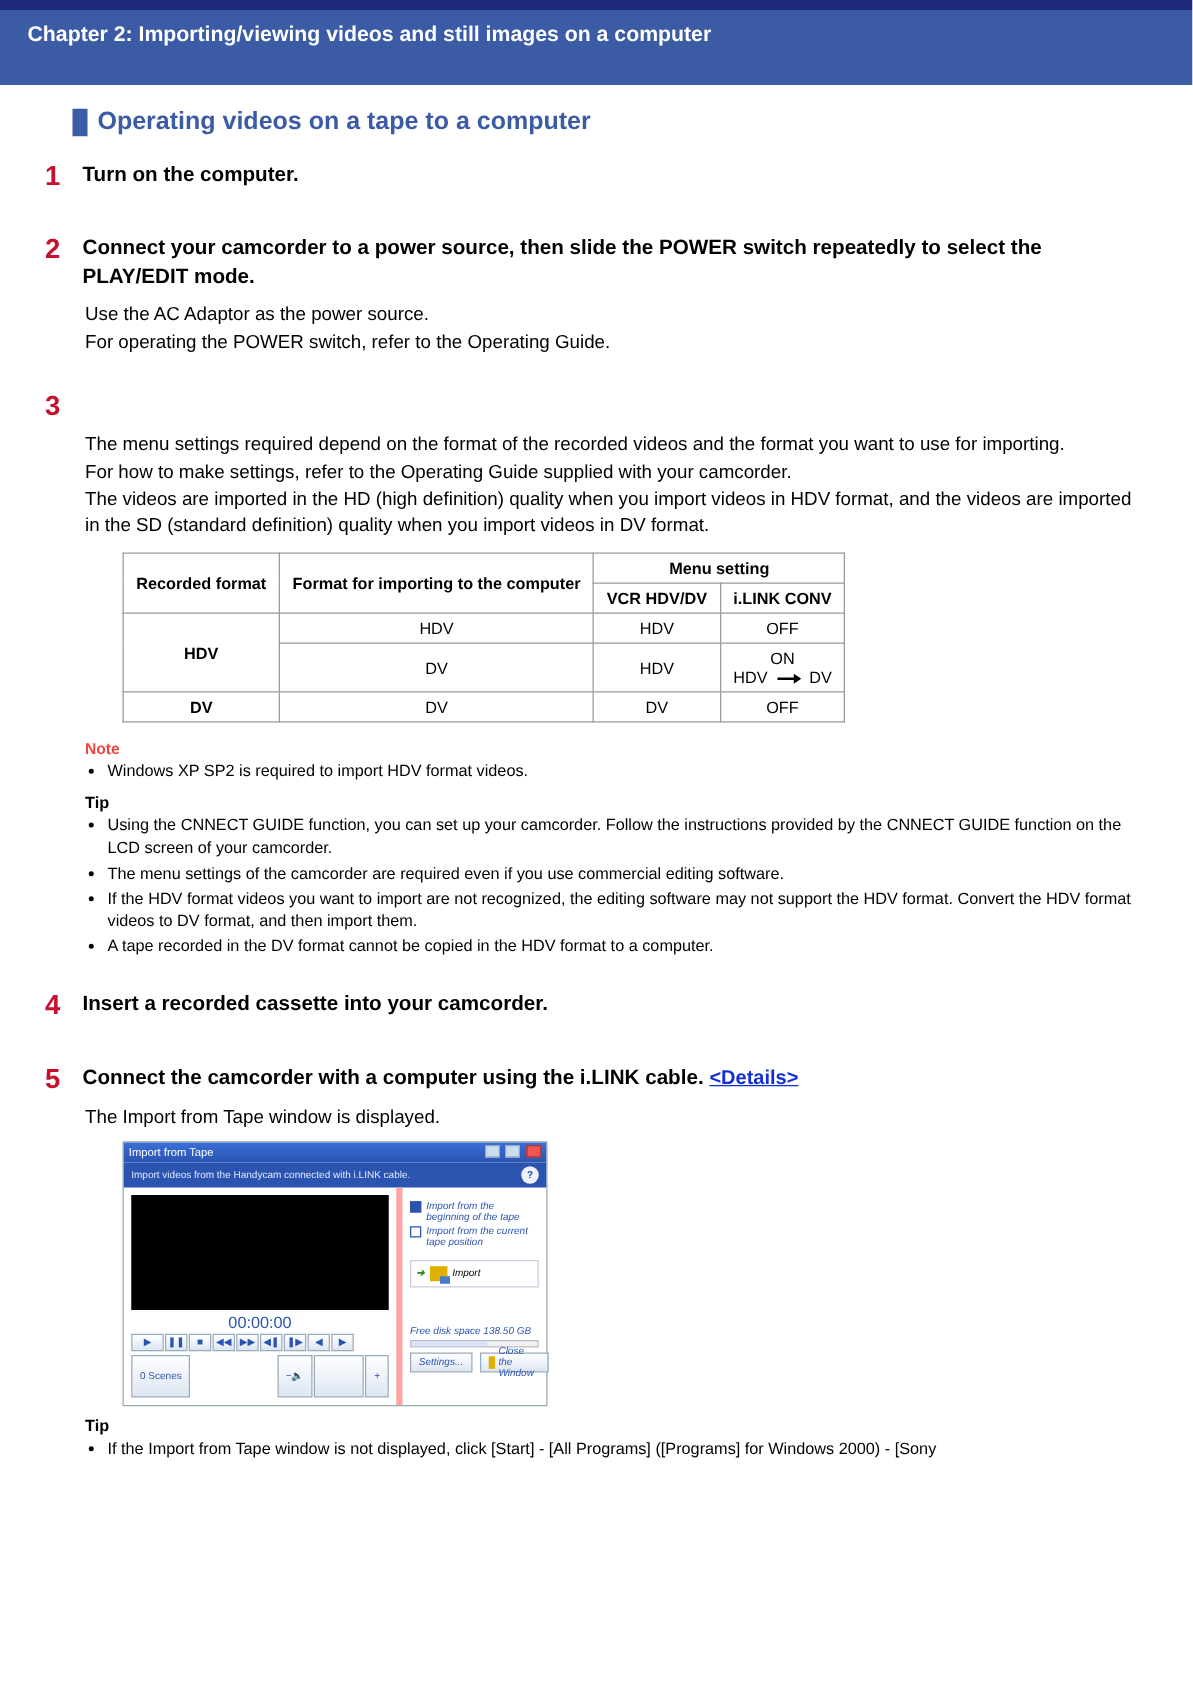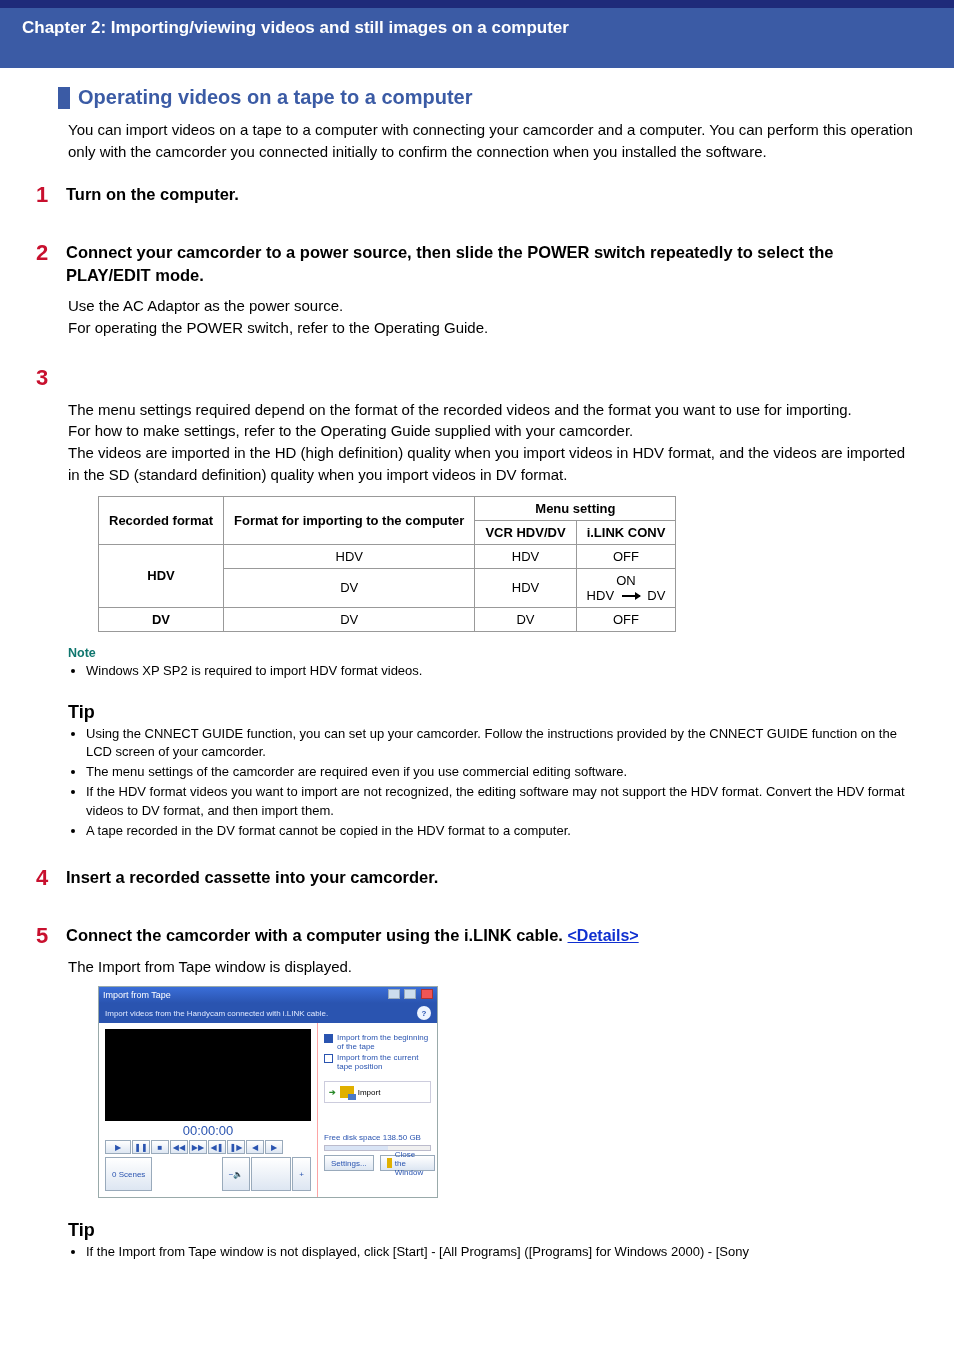--- a/index.html
+++ b/index.html
@@ -25,22 +25,22 @@
   .page-title { color: #3b5ba5; font-size: 20px; font-weight: bold; }
   .intro { margin: 4px 0 18px; line-height: 1.45; }
   .step { margin: 20px 0 10px; }
   .step-line { display: flex; align-items: flex-start; margin-left: -32px; }
   .step-num {
     color: #c8102e; font-weight: bold; font-size: 22px;
     width: 30px; flex: 0 0 30px; line-height: 1.1;
   }
   .step-head { font-weight: bold; font-size: 16.5px; line-height: 1.4; }
   .step-body { margin: 8px 0 0 0; line-height: 1.45; }
-  .note-label { color: #0f766e; font-weight: bold; font-size: 12.5px; margin-top: 14px; }
-  .tip-label { font-weight: bold; font-size: 18px; margin-top: 22px; }
+  .note-label { color: #ef4444; font-weight: bold; font-size: 12.5px; margin-top: 14px; }
+  .tip-label { font-weight: bold; font-size: 13px; margin-top: 8px; }
   .small-list { font-size: 13px; margin: 2px 0 6px; padding-left: 18px; line-height: 1.4; }
   .small-list li { margin: 2px 0; }
   table.fmt {
     border-collapse: collapse; font-size: 13px; margin: 10px 0 0 30px;
   }
   table.fmt th, table.fmt td {
     border: 1px solid #999; padding: 4px 10px; text-align: center;
   }
   table.fmt th { font-weight: bold; }
   .row-label { font-weight: bold; }
@@ -90,21 +90,21 @@
     border: 1px solid #9ab; background: linear-gradient(#fff,#dde6f2);
     display: flex; align-items: center; justify-content: center;
     color: #2a54b0; font-size: 8px;
   }
   .mock-ctr .big { min-width: 26px; }
   .mock-row2 { display: flex; justify-content: space-between; margin-top: 3px; }
   .mock-row2 .btn {
     height: 14px; border: 1px solid #9ab; background: linear-gradient(#fff,#dde6f2);
     padding: 16px 6px; display: flex; align-items: center; color: #2a54b0; font-size: 8px;
   }
-  .mock-right { width: 120px; padding: 8px 6px; border-left: 1px solid #fca5a5; }
+  .mock-right { width: 120px; padding: 8px 6px; border-left: 5px solid #fca5a5; font-style: italic; }
   .mock-check { display: flex; align-items: flex-start; gap: 4px; color: #2a54b0; margin: 2px 0; }
   .mock-check .cb { width: 9px; height: 9px; border: 1px solid #2a54b0; flex: 0 0 9px; margin-top: 1px; }
   .mock-check.on .cb { background: #2a54b0; }
   .mock-import {
     margin: 10px 0; display: flex; align-items: center; gap: 4px;
     border: 1px solid #ccd; padding: 4px;
   }
   .mock-import .ar { color: #2a8a2a; font-weight: bold; }
   .mock-import .ico {
     width: 14px; height: 12px; background: #e0b000; position: relative;
@@ -130,21 +130,20 @@
 <div class="topbar"></div>
 <div class="chapter-bar">Chapter 2: Importing/viewing videos and still images on a computer</div>
 
 <div class="content">
 
   <div class="title-row">
     <div class="title-bar"></div>
     <div class="page-title">Operating videos on a tape to a computer</div>
   </div>
 
-  <div class="intro">You can import videos on a tape to a computer with connecting your camcorder and a computer. You can perform this operation only with the camcorder you connected initially to confirm the connection when you installed the software.</div>
 
   <div class="step">
     <div class="step-line">
       <div class="step-num">1</div>
       <div class="step-head">Turn on the computer.</div>
     </div>
   </div>
 
   <div class="step" style="margin-top:34px;">
     <div class="step-line">

